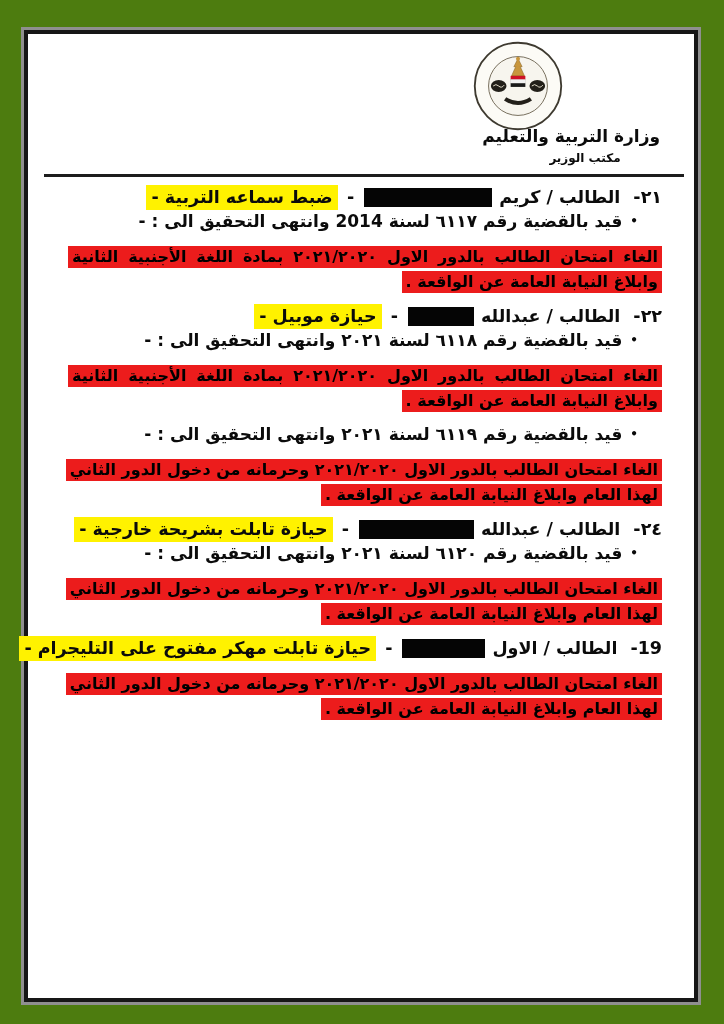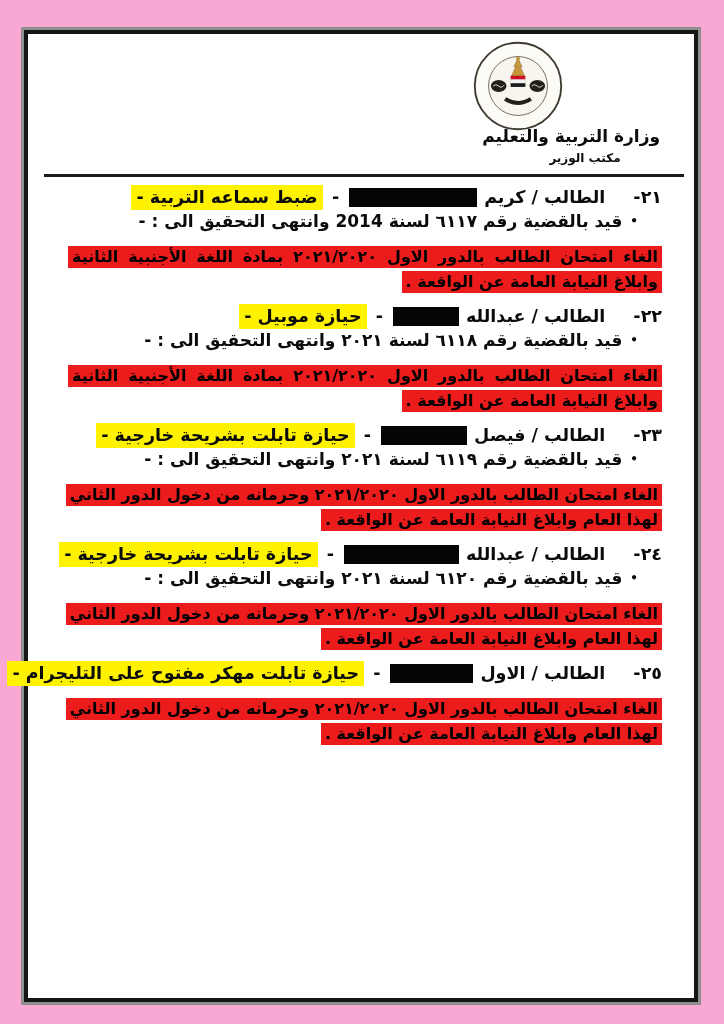--- a/index.html
+++ b/index.html
@@ -3,21 +3,21 @@
 <meta charset="utf-8">
 <style>
   * { box-sizing: border-box; }
   html, body { margin: 0; padding: 0; }
   body {
     width: 724px; height: 1024px;
     background: #ffffff;
     font-family: "DejaVu Sans", sans-serif;
     color: #0b0b0b;
   }
-  .canvas { position: relative; width: 724px; height: 1024px; background: #f9a8d4; overflow: hidden; padding-left: 36px; }
+  .canvas { position: relative; width: 724px; height: 1024px; background: #4d7c0f; overflow: hidden; padding-left: 36px; }
 
   .page {
     position: absolute; left: 24px; top: 30px;
     width: 674px; height: 972px;
     background: #ffffff;
     border: 4px solid #161616;
     box-shadow: 0 0 0 3px #8f8f8f;
   }
 
   
@@ -31,21 +31,21 @@
     position: absolute; top: 117px; right: 44px; width: 130px;
     text-align: center; font-size: 12px; font-weight: bold; white-space: nowrap;
   }
   .separator { margin: 0 10px 0 16px; border-bottom: 3px solid #1d1d1d; }
 
   
   .items { padding: 9px 32px 0 40px; direction: rtl; }
   .item { margin-bottom: 11px; }
 
   .item-header { font-size: 17.5px; font-weight: bold; line-height: 22px; white-space: nowrap; }
-  .num { display: inline-block; margin-left: 28px; }
+  .num { display: inline-block; margin-left: 13px; }
   .redaction {
     display: inline-block; height: 19px; background: #050505;
     vertical-align: -4px; margin: 0 7px;
   }
   .dash { margin: 0 3px; }
   .violation { background: #fff200; padding: 2px 5px 3px; }
 
   .case-line { font-size: 17px; font-weight: bold; line-height: 21px; margin: 3px 24px 0 0; }
   .bullet { font-size: 12px; vertical-align: 2px; margin-left: 8px; }
 
@@ -114,23 +114,20 @@
     </div>
     <div class="case-line">
       <span class="bullet">•</span><span>قيد بالقضية رقم ٦١١٨ لسنة ٢٠٢١ وانتهى التحقيق الى : -</span>
     </div>
     <div class="decision">
       <span class="red-hl">الغاء امتحان الطالب بالدور الاول ٢٠٢١/٢٠٢٠ بمادة اللغة الأجنبية الثانية وابلاغ النيابة العامة عن الواقعة .</span>
     </div>
   </div>
 
   <div class="item">
-    <div class="item-header">
-      <span class="num">٢٣-</span><span>الطالب / فيصل</span><span class="redaction" style="width: 86px;"></span><span class="dash">-</span> <span class="violation">حيازة تابلت بشريحة خارجية -</span>
-    </div>
     <div class="case-line">
       <span class="bullet">•</span><span>قيد بالقضية رقم ٦١١٩ لسنة ٢٠٢١ وانتهى التحقيق الى : -</span>
     </div>
     <div class="decision">
       <span class="red-hl">الغاء امتحان الطالب بالدور الاول ٢٠٢١/٢٠٢٠ وحرمانه من دخول الدور الثاني لهذا العام وابلاغ النيابة العامة عن الواقعة .</span>
     </div>
   </div>
 
   <div class="item">
     <div class="item-header">
@@ -139,21 +136,21 @@
     <div class="case-line">
       <span class="bullet">•</span><span>قيد بالقضية رقم ٦١٢٠ لسنة ٢٠٢١ وانتهى التحقيق الى : -</span>
     </div>
     <div class="decision">
       <span class="red-hl">الغاء امتحان الطالب بالدور الاول ٢٠٢١/٢٠٢٠ وحرمانه من دخول الدور الثاني لهذا العام وابلاغ النيابة العامة عن الواقعة .</span>
     </div>
   </div>
 
   <div class="item">
     <div class="item-header">
-      <span class="num">٢٥-</span><span>الطالب / الاول</span><span class="redaction" style="width: 83px;"></span><span class="dash">-</span> <span class="violation">حيازة تابلت مهكر مفتوح على التليجرام -</span>
+      <span class="num">19-</span><span>الطالب / الاول</span><span class="redaction" style="width: 83px;"></span><span class="dash">-</span> <span class="violation">حيازة تابلت مهكر مفتوح على التليجرام -</span>
     </div>
     <div class="decision">
       <span class="red-hl">الغاء امتحان الطالب بالدور الاول ٢٠٢١/٢٠٢٠ وحرمانه من دخول الدور الثاني لهذا العام وابلاغ النيابة العامة عن الواقعة .</span>
     </div>
   </div>
 </div>
 
   </div>
 </div>
 

